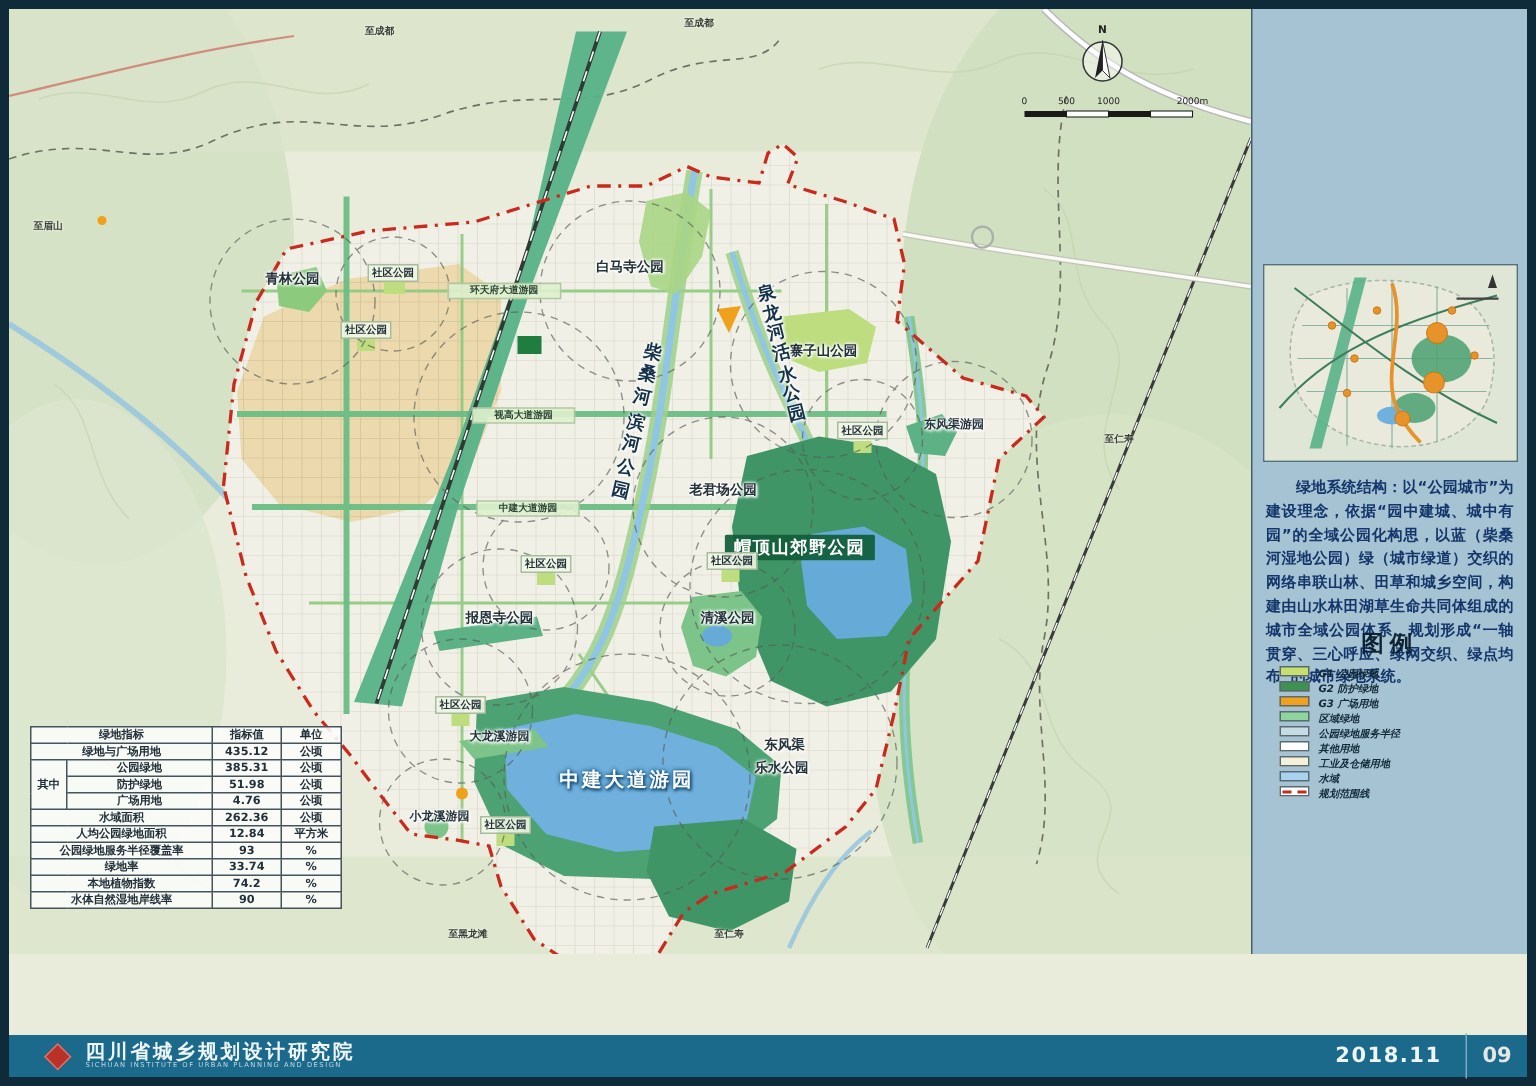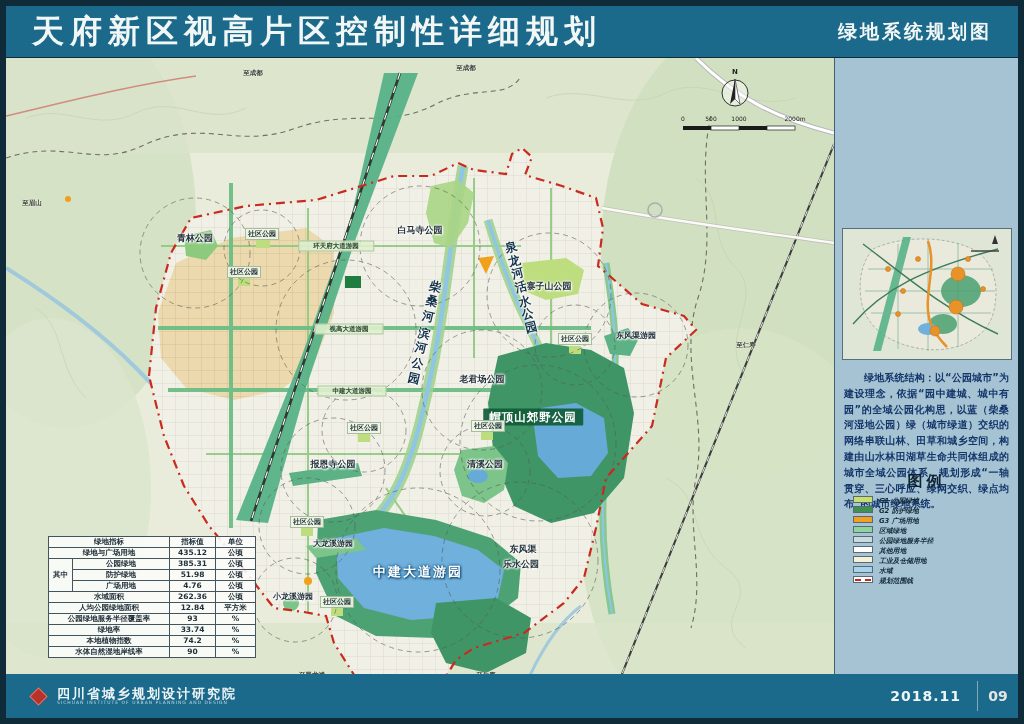--- a/index.html
+++ b/index.html
@@ -29,21 +29,21 @@
              text-shadow:0 0 3px #1d5e8c,0 0 3px #1d5e8c,1px 1px 2px #123c5c;}
   .mlbl.mid{font-size:8px;}
   .mlbl.edge{font-size:6.5px;font-weight:600;color:#3a3f36;text-shadow:0 0 2px #fff;}
   .vtext{position:absolute;writing-mode:vertical-rl;text-orientation:upright;z-index:5;
          font-weight:bold;color:#14324a;font-size:12px;transform-origin:top center;
          text-shadow:0 0 2px #fff,0 0 3px #fff,1px 1px 2px #fff;}
   
   .index-box{position:absolute;left:14px;top:478px;z-index:6;width:208px;}
   .index-title{text-align:center;font-size:13px;font-weight:bold;color:#0c1f2a;
                letter-spacing:2px;text-shadow:0 0 2px #fff,0 0 3px #fff;margin-bottom:2px;}
-  table.idx{border-collapse:collapse;width:208px;background:rgba(252,253,250,.88);margin-left:28px;}
+  table.idx{border-collapse:collapse;width:208px;background:rgba(252,253,250,.88);}
   table.idx th,table.idx td{border:1px solid #44545c;font-size:7.5px;color:#22303a;
                padding:0 2px;text-align:center;height:10px;line-height:10px;font-weight:600;}
   table.idx th{font-weight:bold;}
   table.idx .c-grp{width:24px;}
   table.idx .c-val{width:46px;}
   table.idx .c-unit{width:40px;}
   
   .panel{position:relative;width:184px;height:630px;background:#a6c3d3;border-left:1px solid #41606e;}
   .panel h3{position:absolute;width:100%;margin:0;text-align:center;color:#0d2233;
             font-size:15px;font-weight:bold;letter-spacing:4px;}
@@ -53,40 +53,36 @@
          border:1px solid #54707d;background:#dfe6d6;}
   .desc{position:absolute;left:9px;right:9px;top:312px;margin:0;font-size:10px;
         line-height:1.58;color:#14366b;font-weight:600;text-align:justify;text-indent:2em;}
   .legend{position:absolute;left:18px;top:438px;margin:0;padding:0;list-style:none;}
   .legend li{display:flex;align-items:flex-start;height:10px;margin-bottom:0;font-style:italic;}
   .legend .swatch{width:20px;height:7px;border:1px solid #5a6a72;margin-right:6px;flex:none;
         display:flex;align-items:center;justify-content:center;}
   .legend .dashline{width:16px;border-top:2px dashed #c22b1e;}
   .legend .lbl{font-size:6.8px;font-weight:600;color:#122a38;white-space:nowrap;}
   
-  .footer{height:44px;background:#1b6a8c;display:flex;align-items:center;padding:0 0 0 26px;}
+  .footer{height:28px;background:#1b6a8c;display:flex;align-items:center;padding:0 0 0 26px;}
   .logo{width:13px;height:13px;background:#b8322a;transform:rotate(45deg);margin-right:12px;
         flex:none;border:1px solid #d8766e;}
   .orgblock{display:flex;flex-direction:column;justify-content:center;}
   .orgname{color:#eef5f6;font-size:13px;font-weight:bold;letter-spacing:2px;line-height:13px;}
   .orgen{color:#bcd8e4;font-size:4.5px;letter-spacing:1px;line-height:6px;}
   .fspacer{flex:1;}
   .fdate{color:#eef5f6;font-size:14px;font-weight:bold;letter-spacing:1px;padding:0 16px;}
   .fdiv{width:1px;height:30px;background:#7fa9bd;}
   .fpage{color:#e5e5e5;font-size:14px;font-weight:bold;width:40px;text-align:center;}
 </style>
 </head>
 <body>
 
 <div class="sheet">
 
-  <div class="header">
-    <div class="title">天府新区视高片区控制性详细规划</div>
-    <div class="subtitle">绿地系统规划图</div>
-  </div>
 
   <div class="content">
 
     <div class="map-area">
       <svg class="basemap" width="828" height="630" viewBox="0 0 828 630">
         <defs>
           <pattern id="grid" width="13" height="13" patternUnits="userSpaceOnUse">
             <path d="M13,0 H0 V13" fill="none" stroke="#d7d4c6" stroke-width="0.8"></path>
           </pattern>
           <pattern id="gridTan" width="13" height="13" patternUnits="userSpaceOnUse">

